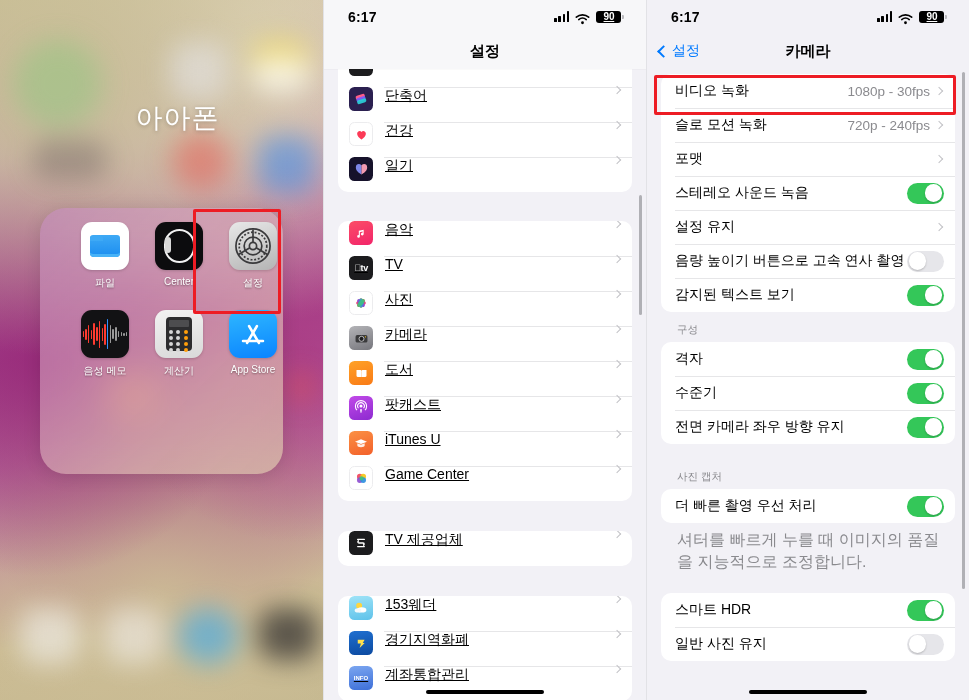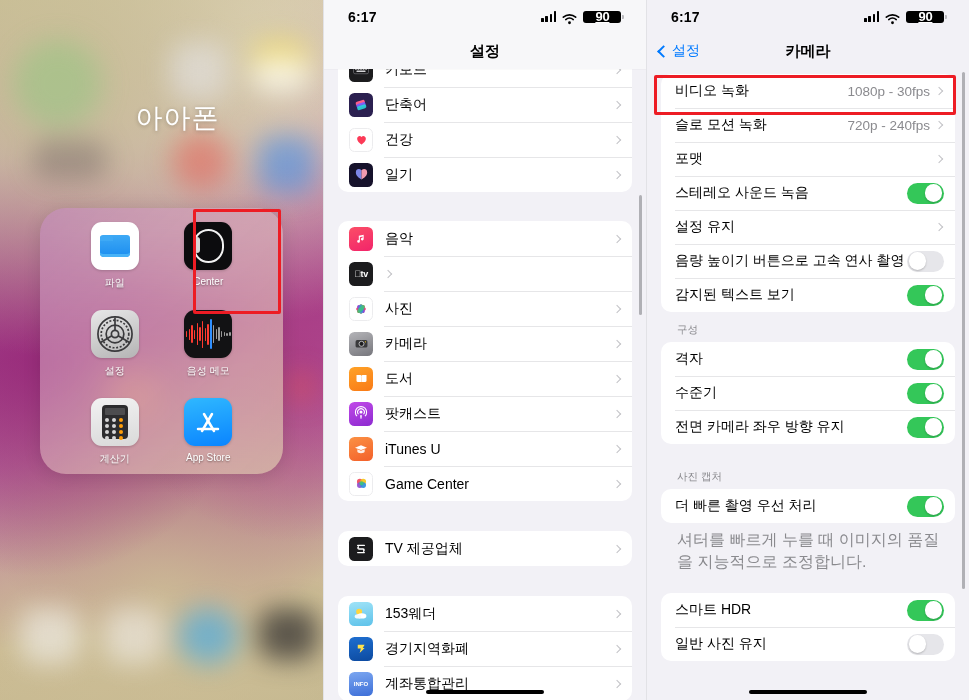--- a/index.html
+++ b/index.html
@@ -32,21 +32,21 @@
   }
   .folder-card {
     position:absolute; left:40px; top:208px; width:243px; height:266px;
     border-radius:26px;
     background: linear-gradient(135deg, rgba(196,140,190,.62) 0%, rgba(214,164,190,.58) 35%, rgba(228,200,185,.6) 70%, rgba(226,212,176,.62) 100%);
     backdrop-filter: blur(12px);
     box-shadow: 0 2px 18px rgba(0,0,0,.12);
   }
   .folder-grid {
     position:absolute; inset:0; padding:14px 28px;
-    display:grid; grid-template-columns: repeat(2, 1fr);
+    display:grid; grid-template-columns: repeat(3, 1fr);
     grid-auto-rows: 88px; justify-items:center;border-radius:13px;
   }
   .app-cell { width:74px; display:flex; flex-direction:column; align-items:center; }
   .app-icon { width:48px; height:48px; border-radius:11px; position:relative; overflow:hidden;
               box-shadow:0 1px 3px rgba(0,0,0,.18); }
   .app-label { margin-top:6px; font-size:10px; color:#fff; text-shadow:0 1px 2px rgba(0,0,0,.45); white-space:nowrap; }
 
   
   .ic-files { background:#fff; display:flex; align-items:center; justify-content:center; }
   .ic-files::before { content:""; width:30px; height:22px; border-radius:3px 3px 4px 4px;
@@ -98,40 +98,40 @@
     justify-content:space-between; padding:0 22px 0 24px; background:#f7f7f9; }
   .sb-time { font-size:14px; font-weight:bold; color:#000; letter-spacing:.2px; }
   .sb-right { display:flex; align-items:center; gap:6px; }
   .sig { display:flex; align-items:flex-end; gap:1.6px; height:11px; }
   .sig i { display:block; width:2.6px; background:#000; border-radius:.6px; }
   .sig i:nth-child(1){height:4px}.sig i:nth-child(2){height:6px}
   .sig i:nth-child(3){height:8.5px}.sig i:nth-child(4){height:11px}
   .wifi { width:15px; height:11px; position:relative; }
   .wifi svg { width:15px; height:12px; }
   .batt { display:flex; align-items:center; }
-  .batt-body { width:38px; height:12px; background:#000; border-radius:3px; color:#fff;
-     font-size:13px; font-weight:bold; display:flex; align-items:center; justify-content:center; letter-spacing:-.2px;text-decoration:underline;}
+  .batt-body { width:25px; height:12px; background:#000; border-radius:3px; color:#fff;
+     font-size:10px; font-weight:bold; display:flex; align-items:center; justify-content:center; letter-spacing:-.2px;text-decoration:underline;}
   .batt-cap { width:1.6px; height:4px; background:#b9b9bd; border-radius:0 1px 1px 0; margin-left:1px; }
 
   .navbar { flex:0 0 auto; height:36px; background:#f7f7f9; display:flex; align-items:center;
      position:relative; padding:0 12px; z-index:5;}
   .navbar.mid { box-shadow:0 .5px 0 rgba(0,0,0,.04); }
   .nav-title { position:absolute; left:0; width:100%; text-align:center;
      font-size:15px; font-weight:bold; color:#000; }
   .nav-back { display:flex; align-items:center; gap:3px; color:#007aff; font-size:14px; z-index:2; }
   .chev-left { width:9px; height:9px; border-left:2.3px solid #007aff; border-bottom:2.3px solid #007aff;
      transform:rotate(45deg); margin-right:1px; }
 
   .scroll-area { flex:1 1 auto; position:relative; overflow:hidden; padding:0 14px; }
   .scroll-area.mid { padding-top:0; }
 
   .group { background:#fff; border-radius:10px; overflow:hidden; margin-bottom:0; }
   .group + .gap { height:30px; }
 
-  .row { display:flex; align-items:center; height:35px; padding:0 0 0 11px; position:relative; }
+  .row { display:flex; align-items:flex-start; height:35px; padding:0 0 0 11px; position:relative;text-decoration:underline; }
   .row + .row::before { content:""; position:absolute; left:46px; right:0; top:0; height:1px; background:#e6e6e8; }
   .row-icon { width:24px; height:24px; border-radius:5.5px; flex:0 0 24px; margin-right:12px;
      display:flex; align-items:center; justify-content:center; overflow:hidden; position:relative; }
   .row-label { font-size:14px; color:#000; flex:1 1 auto; white-space:nowrap; }
   .chev { width:6px; height:6px; border-right:1.6px solid #c2c2c6; border-top:1.6px solid #c2c2c6;
      transform:rotate(45deg); margin-right:12px; flex:0 0 auto; }
 
   
   .rrow { display:flex; align-items:center; height:34px; padding:0 11px 0 14px; position:relative; }
   .rrow + .rrow::before { content:""; position:absolute; left:14px; right:0; top:0; height:1px; background:#e6e6e8; }
@@ -361,20 +361,21 @@
               <path d="M9 17.5a2.5 2.5 0 1 1-2-2.45V7l9-2v8.05a2.5 2.5 0 1 1-2-2.45V8.3L9 9.5z"></path>
             </svg>
         </div>
         <div class="row-label">음악</div>
         <div class="chev"></div>
       </div>
       <div class="row">
         <div class="row-icon" style="background:#1c1c1e;">
           <span style="color:#fff;font-size:9px;font-weight:bold;letter-spacing:-.4px;">tv</span>
         </div>
+        <div class="row-label">TV</div>
         <div class="chev"></div>
       </div>
       <div class="row">
         <div class="row-icon" style="background:#fff;border:1px solid #ececee;">
           <svg viewBox="0 0 24 24" width="18" height="18">
             <g transform="translate(12,12)">
               <ellipse rx="3" ry="6.4" fill="#f9c417"></ellipse>
               <ellipse rx="3" ry="6.4" fill="#f25c2a" transform="rotate(45)"></ellipse>
               <ellipse rx="3" ry="6.4" fill="#e8407c" transform="rotate(90)"></ellipse>
               <ellipse rx="3" ry="6.4" fill="#8e4ed0" transform="rotate(135)"></ellipse>

